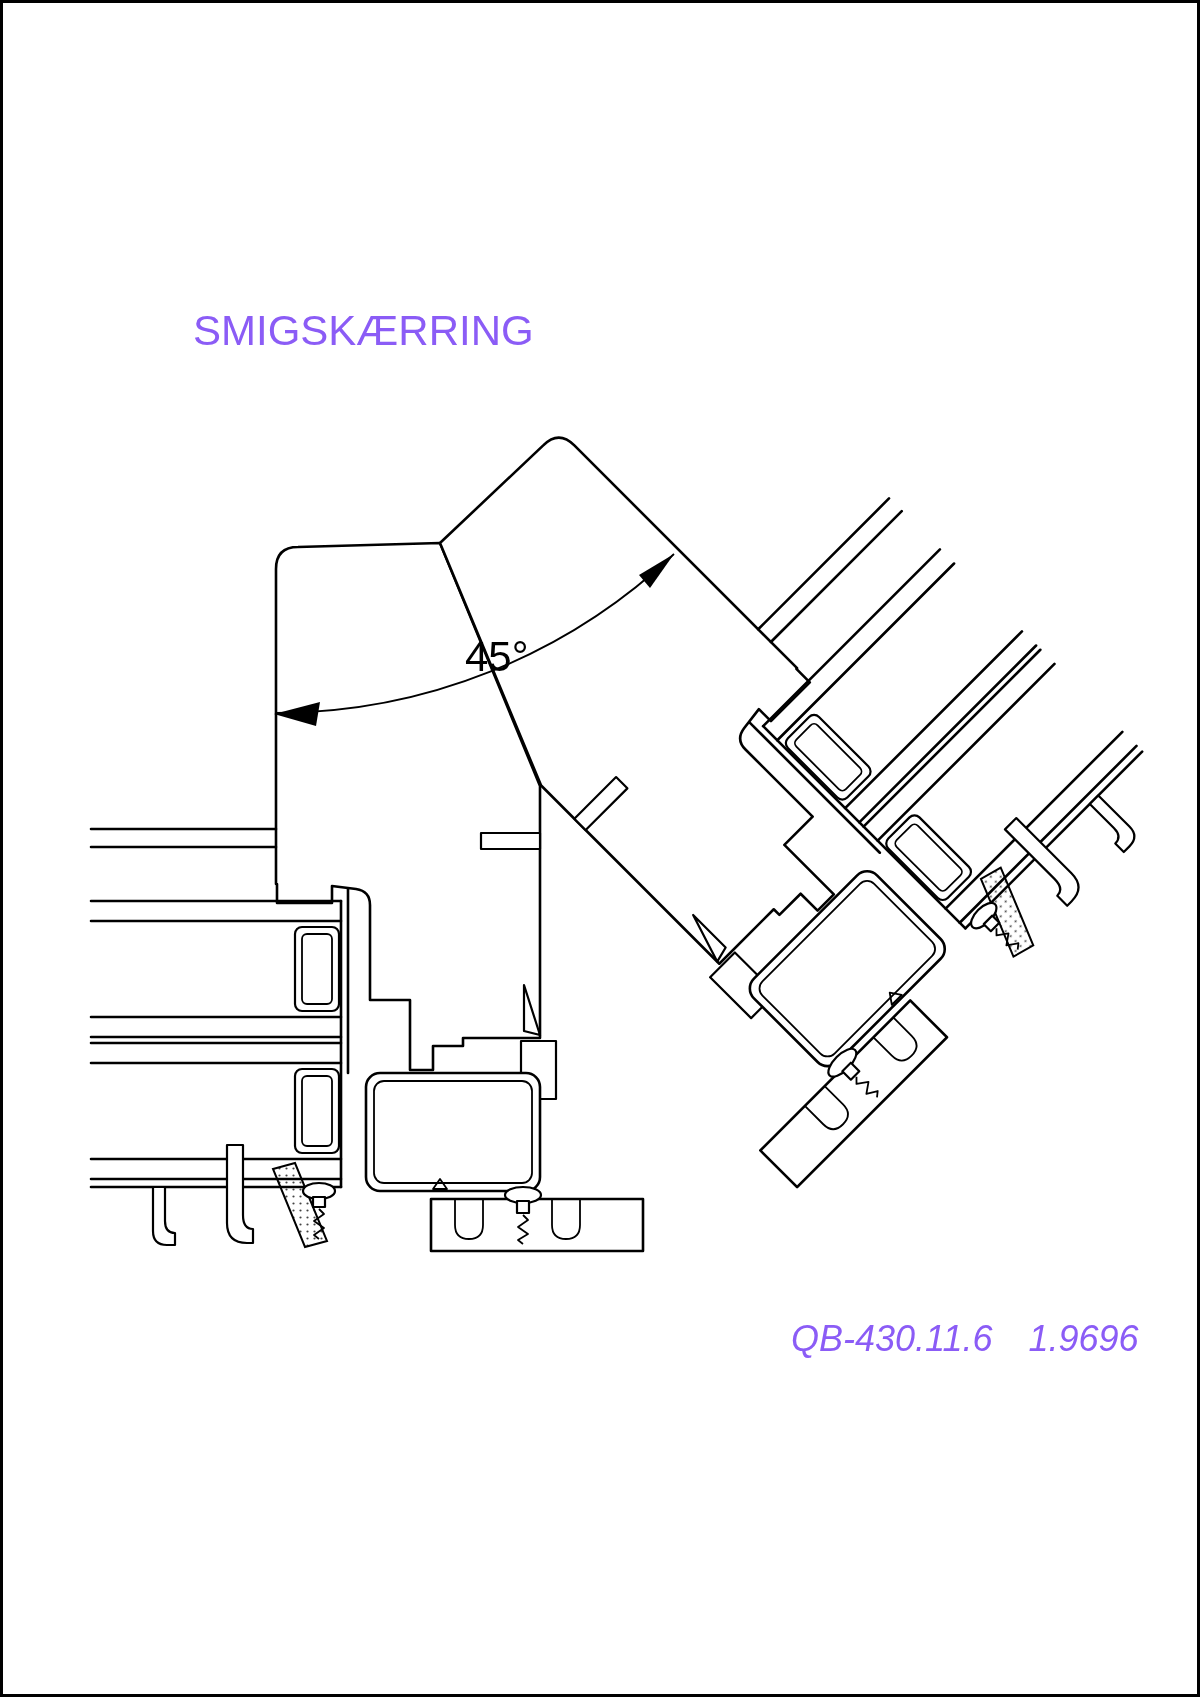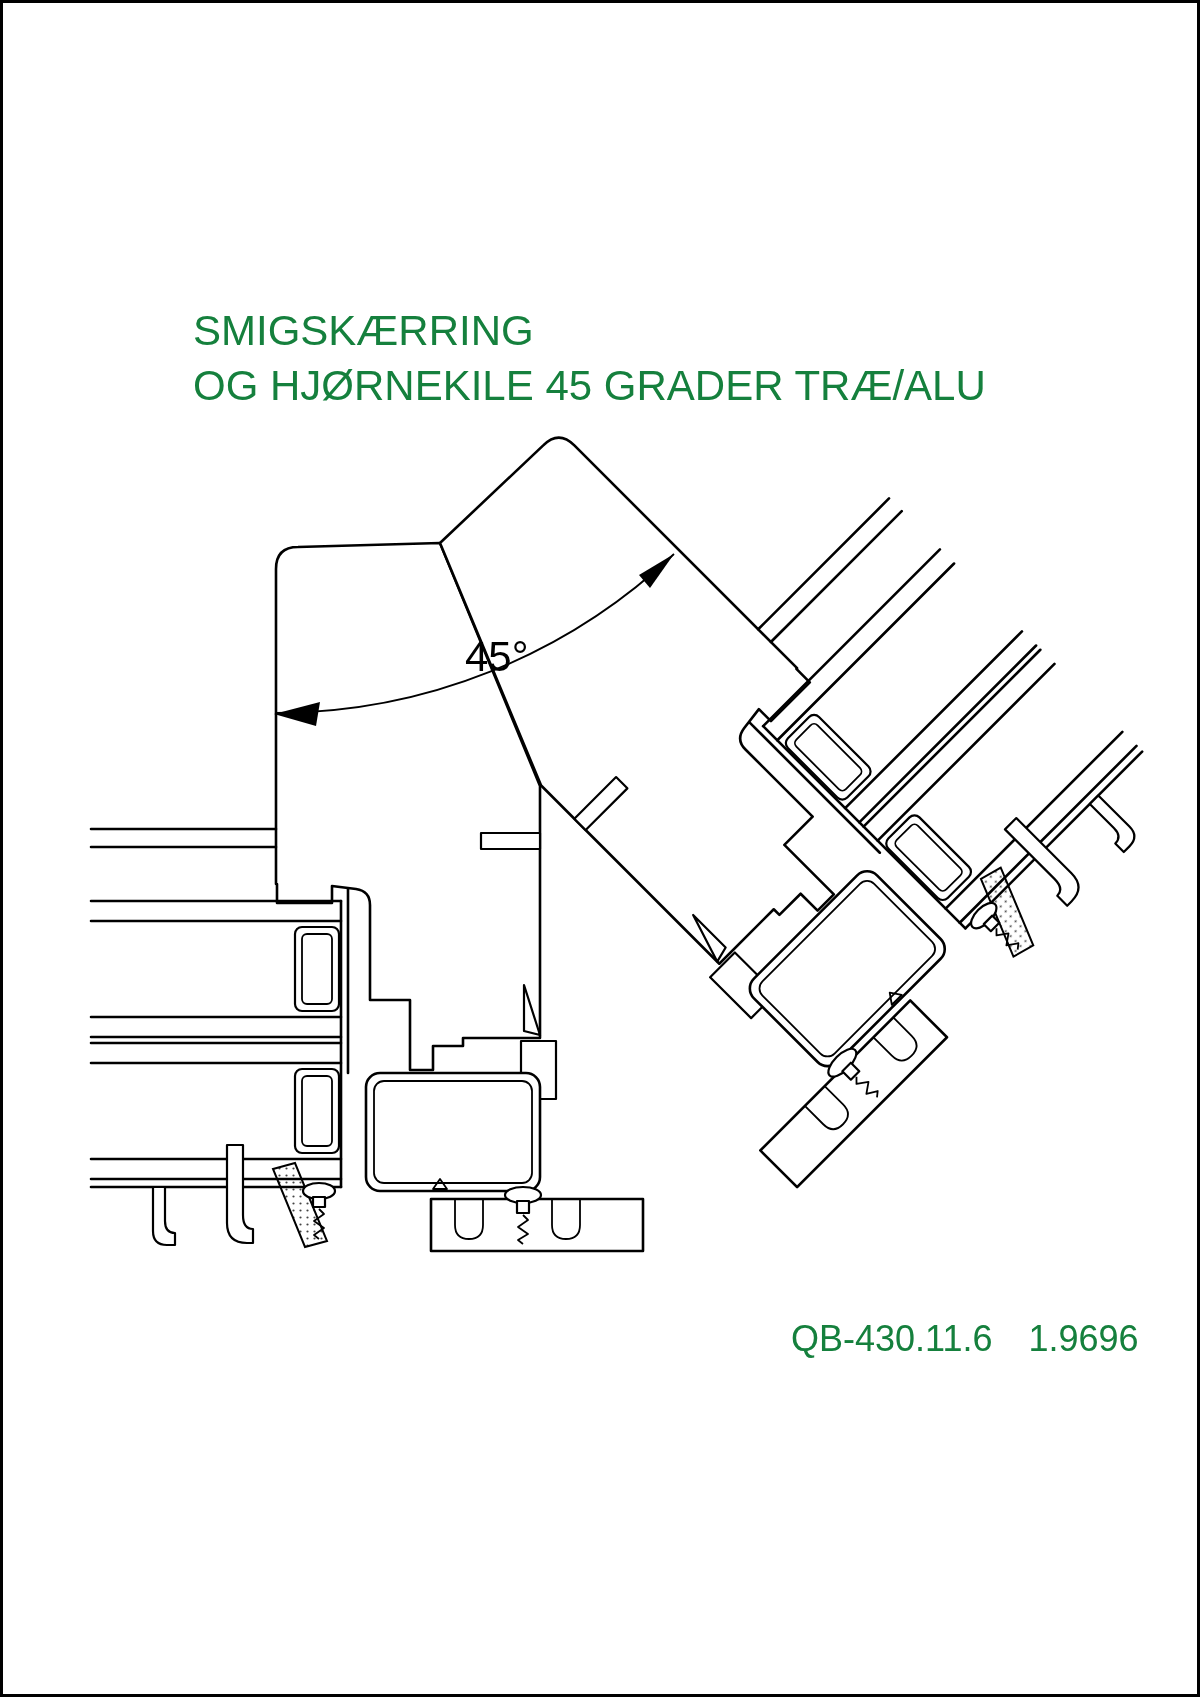--- a/index.html
+++ b/index.html
@@ -1,44 +1,43 @@
 <!DOCTYPE html>
 <html><head>
 <meta charset="utf-8">
 <style>
   html,body{margin:0;padding:0;background:#888;}
   #page{
     position:relative;width:1194px;height:1691px;margin:0 auto;
     background:#ffffff;border:3px solid #000;overflow:hidden;
-    font-family:"Liberation Sans",sans-serif;color:#15803d;
+    font-family:"Liberation Sans",sans-serif;color:#8b5cf6;
   }
   #title-block{
     position:absolute;left:190px;top:300px;
     font-size:42px;line-height:55px;letter-spacing:0px;white-space:nowrap;
   }
   #footer-block{
     position:absolute;left:788px;top:1315px;display:flex;gap:36px;
-    font-size:36px;white-space:nowrap;
+    font-size:36px;white-space:nowrap;font-style:italic;
   }
   svg{position:absolute;left:0;top:0;}
   .ln{fill:none;stroke:#000;stroke-width:2.6;stroke-linejoin:round;stroke-linecap:round;}
   .wh{fill:#fff;stroke:#000;stroke-width:2.6;stroke-linejoin:round;}
   .thin{fill:none;stroke:#000;stroke-width:1.8;stroke-linejoin:round;}
   .blk{fill:#fff;stroke:#000;stroke-width:2.2;stroke-linejoin:round;}
   .arrow{fill:#000;stroke:none;}
   .angle-text{font-family:"Liberation Sans",sans-serif;font-size:42px;fill:#000;}
 </style>
 </head>
 <body>
 
 <div id="page">
 
   <div id="title-block">
     <div>SMIGSKÆRRING</div>
-    <div>OG HJØRNEKILE 45 GRADER TRÆ/ALU</div>
   </div>
 
   <svg width="1194" height="1691" viewBox="0 0 1194 1691">
     <defs>
       <pattern id="dots" patternUnits="userSpaceOnUse" width="7" height="7">
         <circle cx="3.5" cy="3.5" r="1.1" fill="#444"></circle>
       </pattern>
 
       <g id="section">
 

